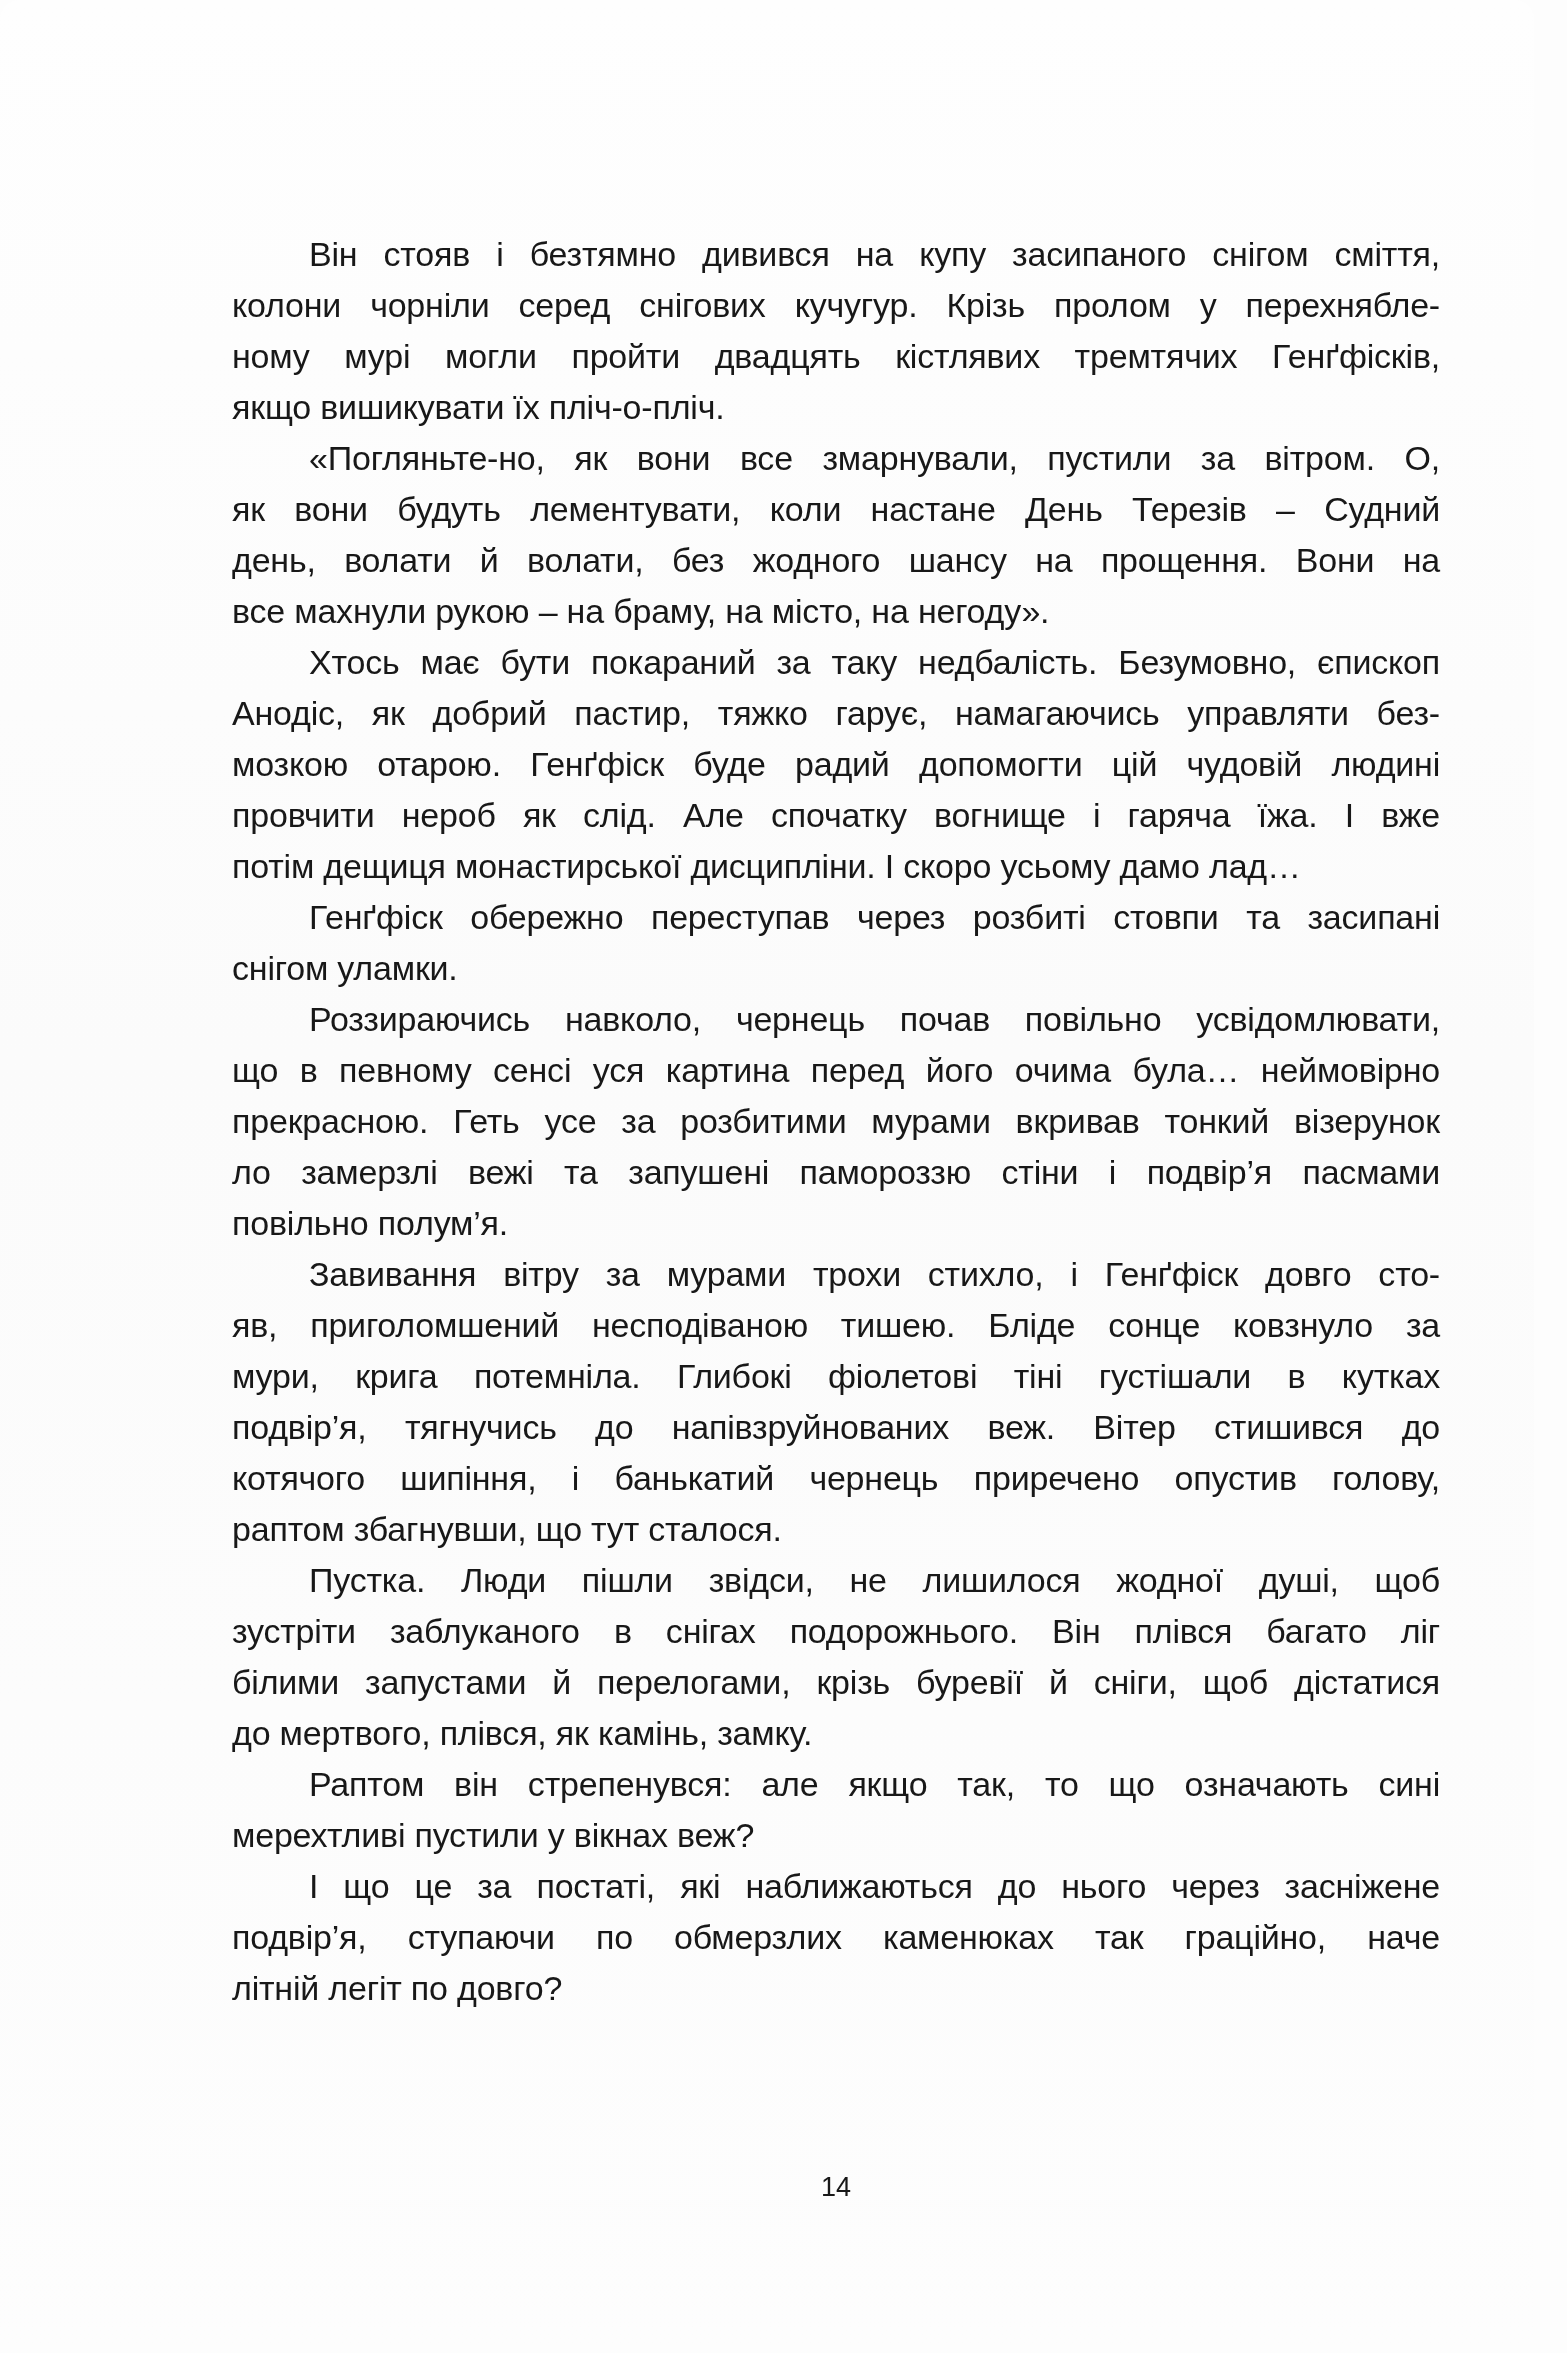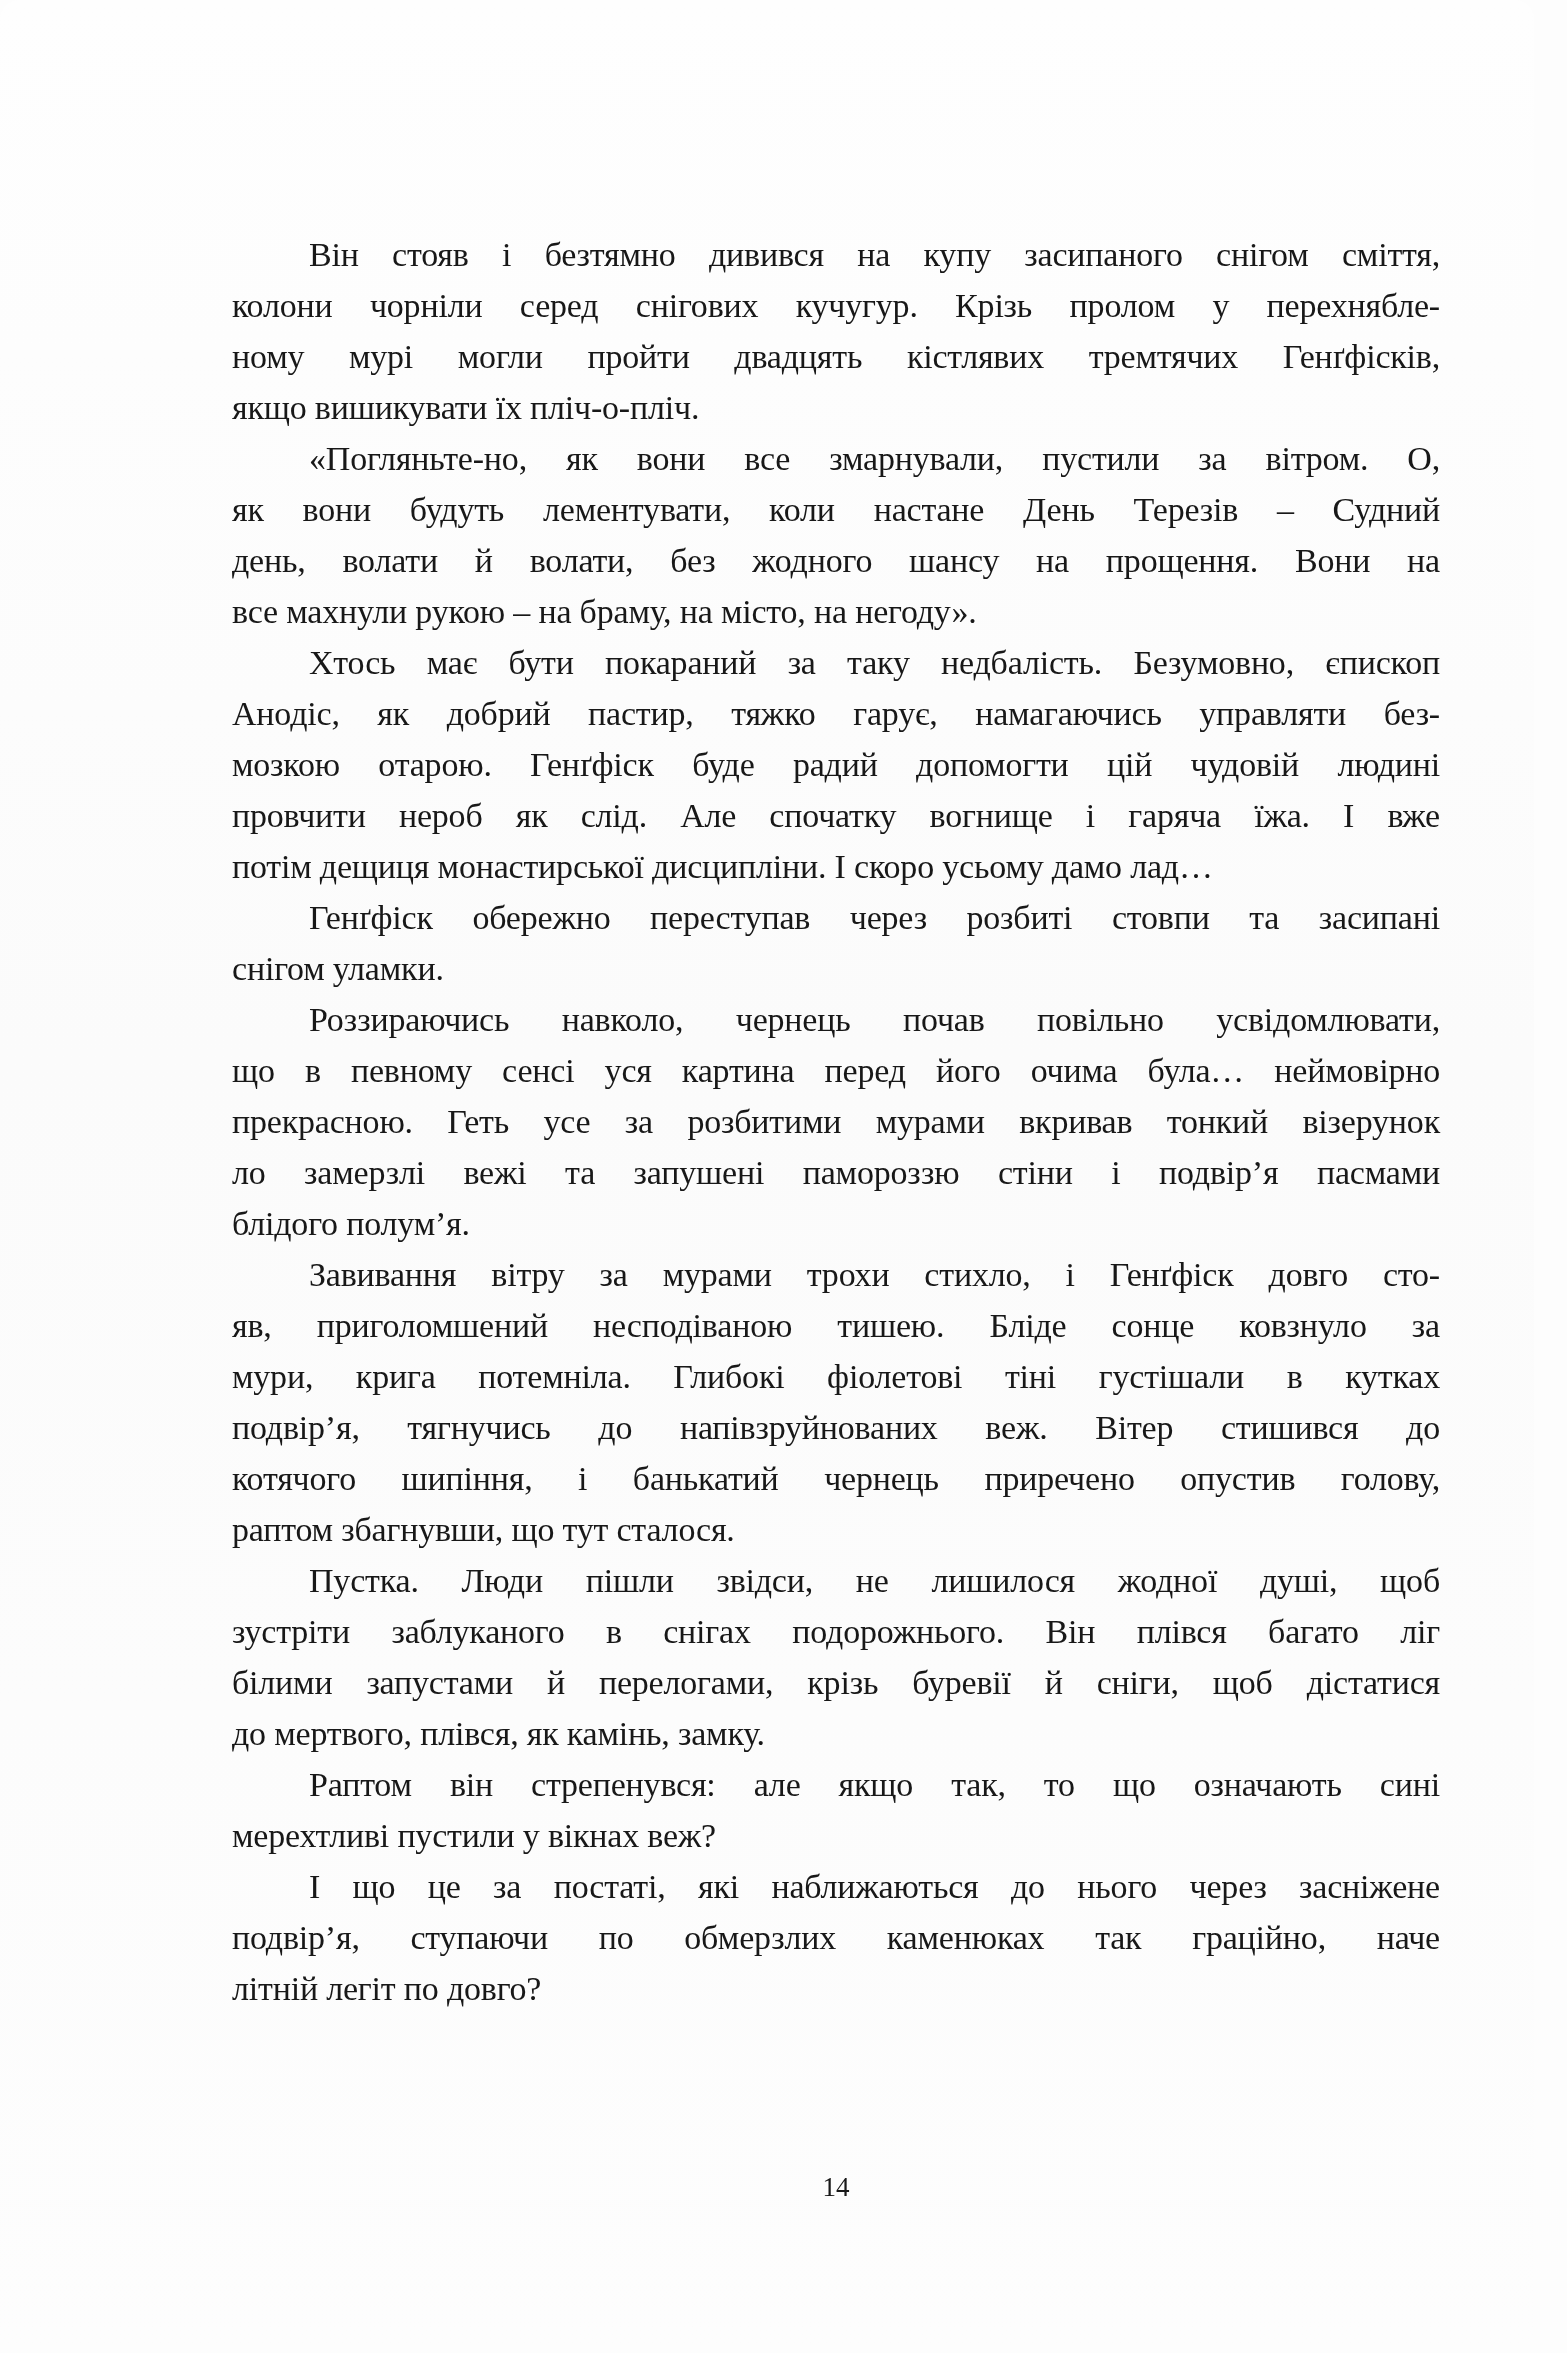--- a/index.html
+++ b/index.html
@@ -8,21 +8,21 @@
     width: 1568px;
     height: 2354px;
     background: #fdfdfd;
     overflow: hidden;
   }
   .page {
     position: relative;
     width: 1534px;
     height: 2354px;
     background: linear-gradient(180deg, #fefefe 0%, #fbfbfb 45%, #fdfdfd 100%);
-    font-family: Liberation Serif, serif;
+    font-family: Liberation Sans, sans-serif;
     color: #181818;
     border-radius: 19px;
   }
   .text-block {
     position: absolute;
     left: 232px;
     top: 229px;
     width: 1208px;
   }
   .para {
@@ -83,21 +83,21 @@
       </p>
       <p class="para">
         <span class="line just first">Генґфіск обережно переступав через розбиті стовпи та засипані</span>
         <span class="line last">снігом уламки.</span>
       </p>
       <p class="para">
         <span class="line just first">Роззираючись навколо, чернець почав повільно усвідомлювати,</span>
         <span class="line just">що в певному сенсі уся картина перед його очима була… неймовірно</span>
         <span class="line just">прекрасною. Геть усе за розбитими мурами вкривав тонкий візерунок</span>
         <span class="line just">ло замерзлі вежі та запушені памороззю стіни і подвір’я пасмами</span>
-        <span class="line last">блідого полум’я.</span>
+        <span class="line last">повільно полум’я.</span>
       </p>
       <p class="para">
         <span class="line just first">Завивання вітру за мурами трохи стихло, і Генґфіск довго сто-</span>
         <span class="line just">яв, приголомшений несподіваною тишею. Бліде сонце ковзнуло за</span>
         <span class="line just">мури, крига потемніла. Глибокі фіолетові тіні густішали в кутках</span>
         <span class="line just">подвір’я, тягнучись до напівзруйнованих веж. Вітер стишився до</span>
         <span class="line just">котячого шипіння, і банькатий чернець приречено опустив голову,</span>
         <span class="line last">раптом збагнувши, що тут сталося.</span>
       </p>
       <p class="para">

